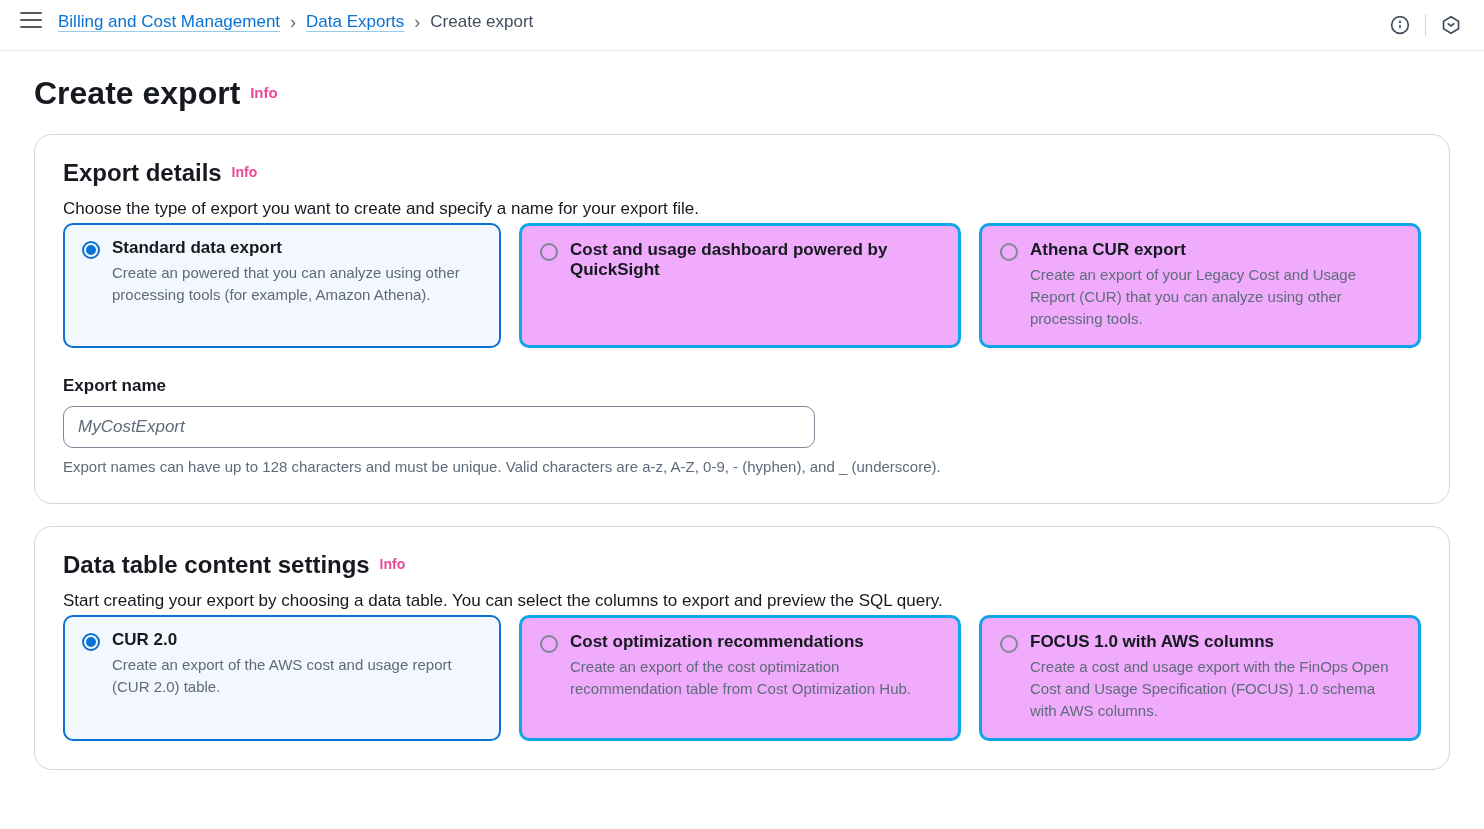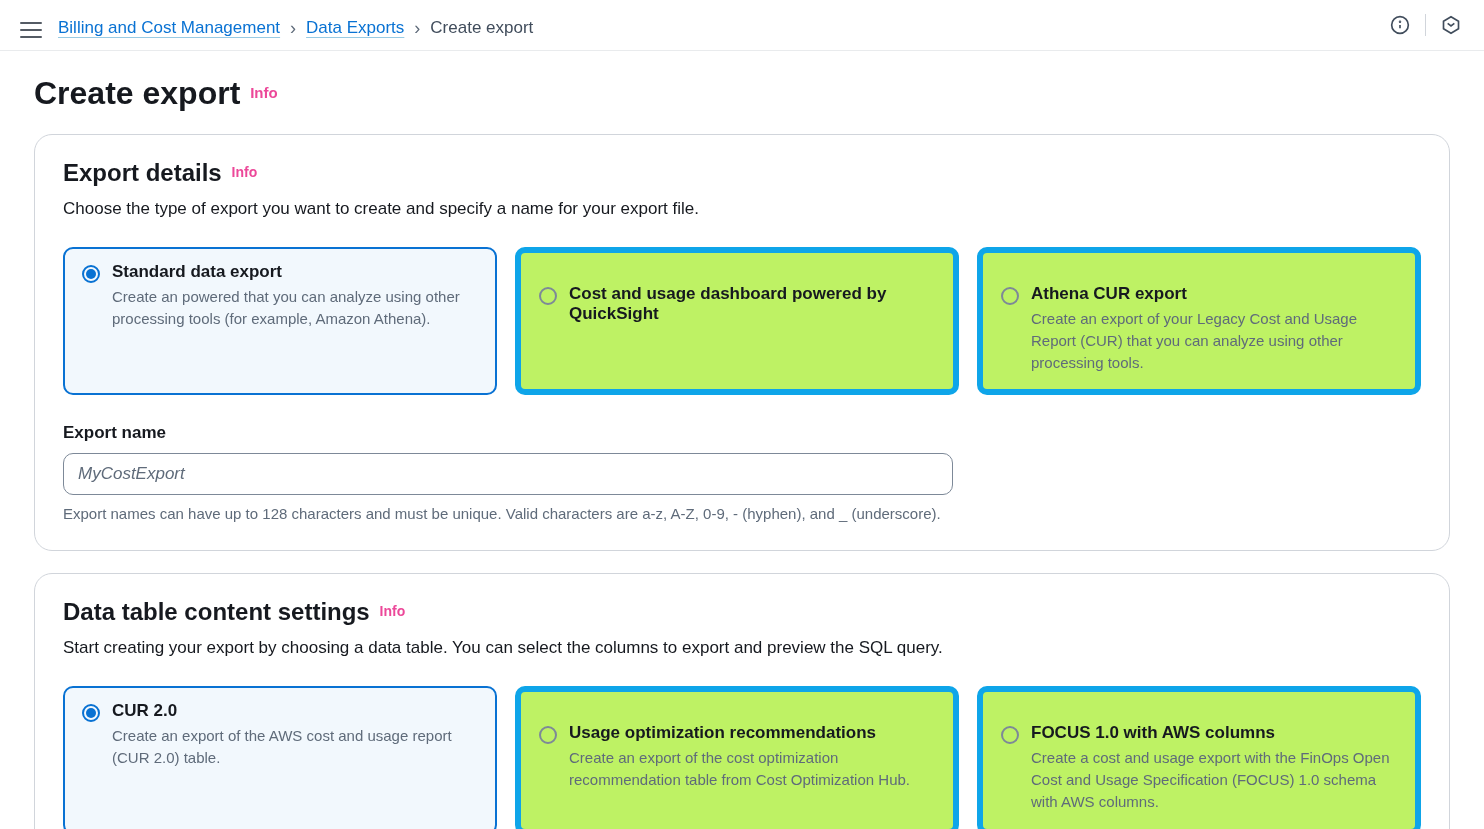--- a/index.html
+++ b/index.html
@@ -4,21 +4,21 @@
 <style>
   * { box-sizing: border-box; margin: 0; padding: 0; }
   body {
     font-family: "Amazon Ember", "Helvetica Neue", Arial, sans-serif;
     color: #16191f;
     background: #fff;
     font-size: 14px;
   }
   .topbar {
     display: flex;
-    align-items: flex-end;
+    align-items: flex-start;
     padding: 12px 20px;
     border-bottom: 1px solid #e9ebed;
   }
   .hamburger {
     width: 22px; height: 16px;
     display: flex; flex-direction: column; justify-content: space-between;
     margin-right: 16px;
     cursor: pointer;
   }
   .hamburger span { height: 2px; background: #545b64; border-radius: 1px; }
@@ -79,32 +79,32 @@
   }
   .panel .info-link { vertical-align: 4px; font-size: 14px; }
   .panel-desc {
     margin-top: 12px;
     font-size: 17px;
     color: #16191f;
   }
   .tile-row {
     display: flex;
     gap: 18px;
-    margin-top: 28px;
+    margin-top: 4px;
     border-radius: 20px;
   }
   .tile {
     flex: 1;
-    border: 6px solid #0ea5e9;
+    border: 3px solid #0ea5e9;
     border-radius: 10px;
-    padding: 31px 18px 16px 18px;
+    padding: 14px 18px 16px 18px;
     display: flex;
     gap: 12px;
     cursor: pointer;
-    background: #bef264;
+    background: #f0abfc;
   }
   .tile.selected {
     border: 2px solid #0972d3;
     background: #f2f8fd;
     padding: 13px 17px 15px 17px;
   }
   .radio {
     width: 18px; height: 18px; border-radius: 50%;
     border: 2px solid #7d8998;
     flex-shrink: 0;
@@ -131,21 +131,21 @@
     font-size: 15px;
     color: #5f6b7a;
     line-height: 1.45;
   }
   .field-label {
     font-size: 17px;
     font-weight: 700;
     margin-top: 28px;
   }
   .text-input {
-    width: 890px;
+    width: 752px;
     max-width: 100%;
     margin-top: 10px;
     padding: 10px 14px;
     font-size: 17px;
     border: 1px solid #7d8998;
     border-radius: 10px;
     color: #16191f;
     font-style: italic;
   }
   .text-input::placeholder { color: #5f6b7a; font-style: italic; }
@@ -241,21 +241,21 @@
       <label class="tile selected">
         <span class="radio"></span>
         <span>
           <div class="tile-title">CUR 2.0</div>
           <div class="tile-desc">Create an export of the AWS cost and usage report (CUR 2.0) table.</div>
         </span>
       </label>
       <label class="tile">
         <span class="radio"></span>
         <span>
-          <div class="tile-title">Usage optimization recommendations</div>
+          <div class="tile-title">Cost optimization recommendations</div>
           <div class="tile-desc">Create an export of the cost optimization recommendation table from Cost Optimization Hub.</div>
         </span>
       </label>
       <label class="tile">
         <span class="radio"></span>
         <span>
           <div class="tile-title">FOCUS 1.0 with AWS columns</div>
           <div class="tile-desc">Create a cost and usage export with the FinOps Open Cost and Usage Specification (FOCUS) 1.0 schema with AWS columns.</div>
         </span>
       </label>

